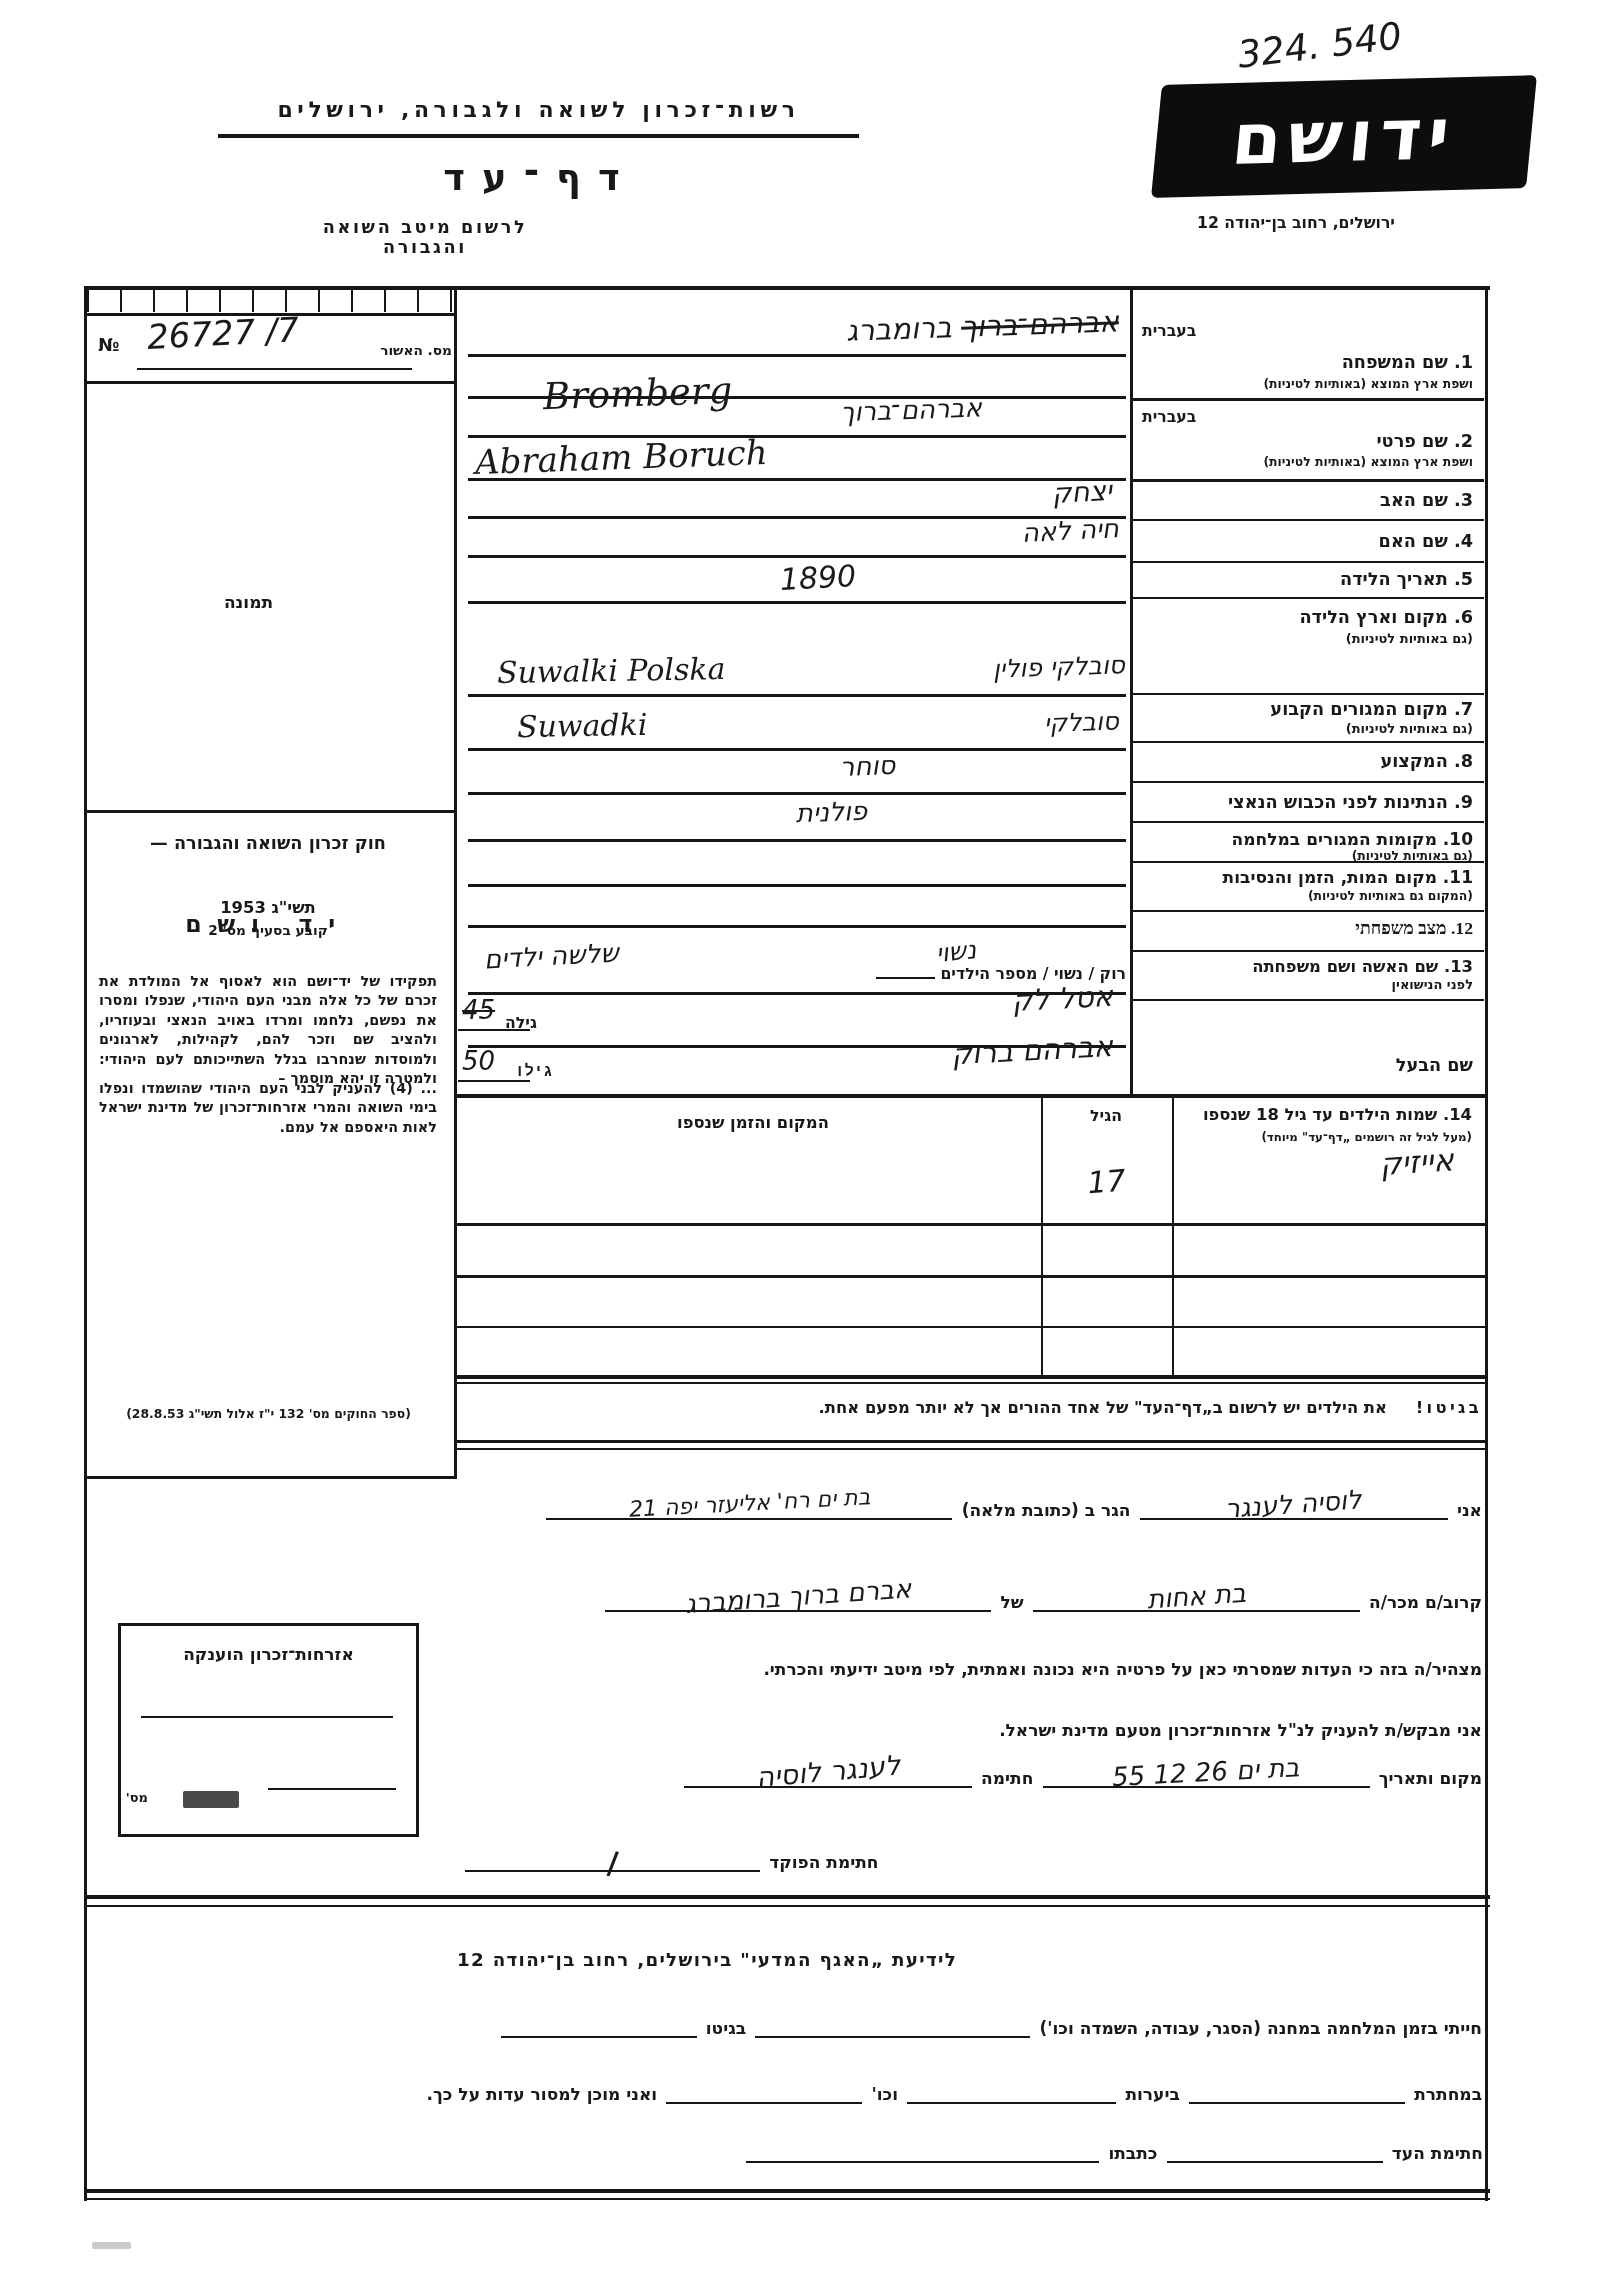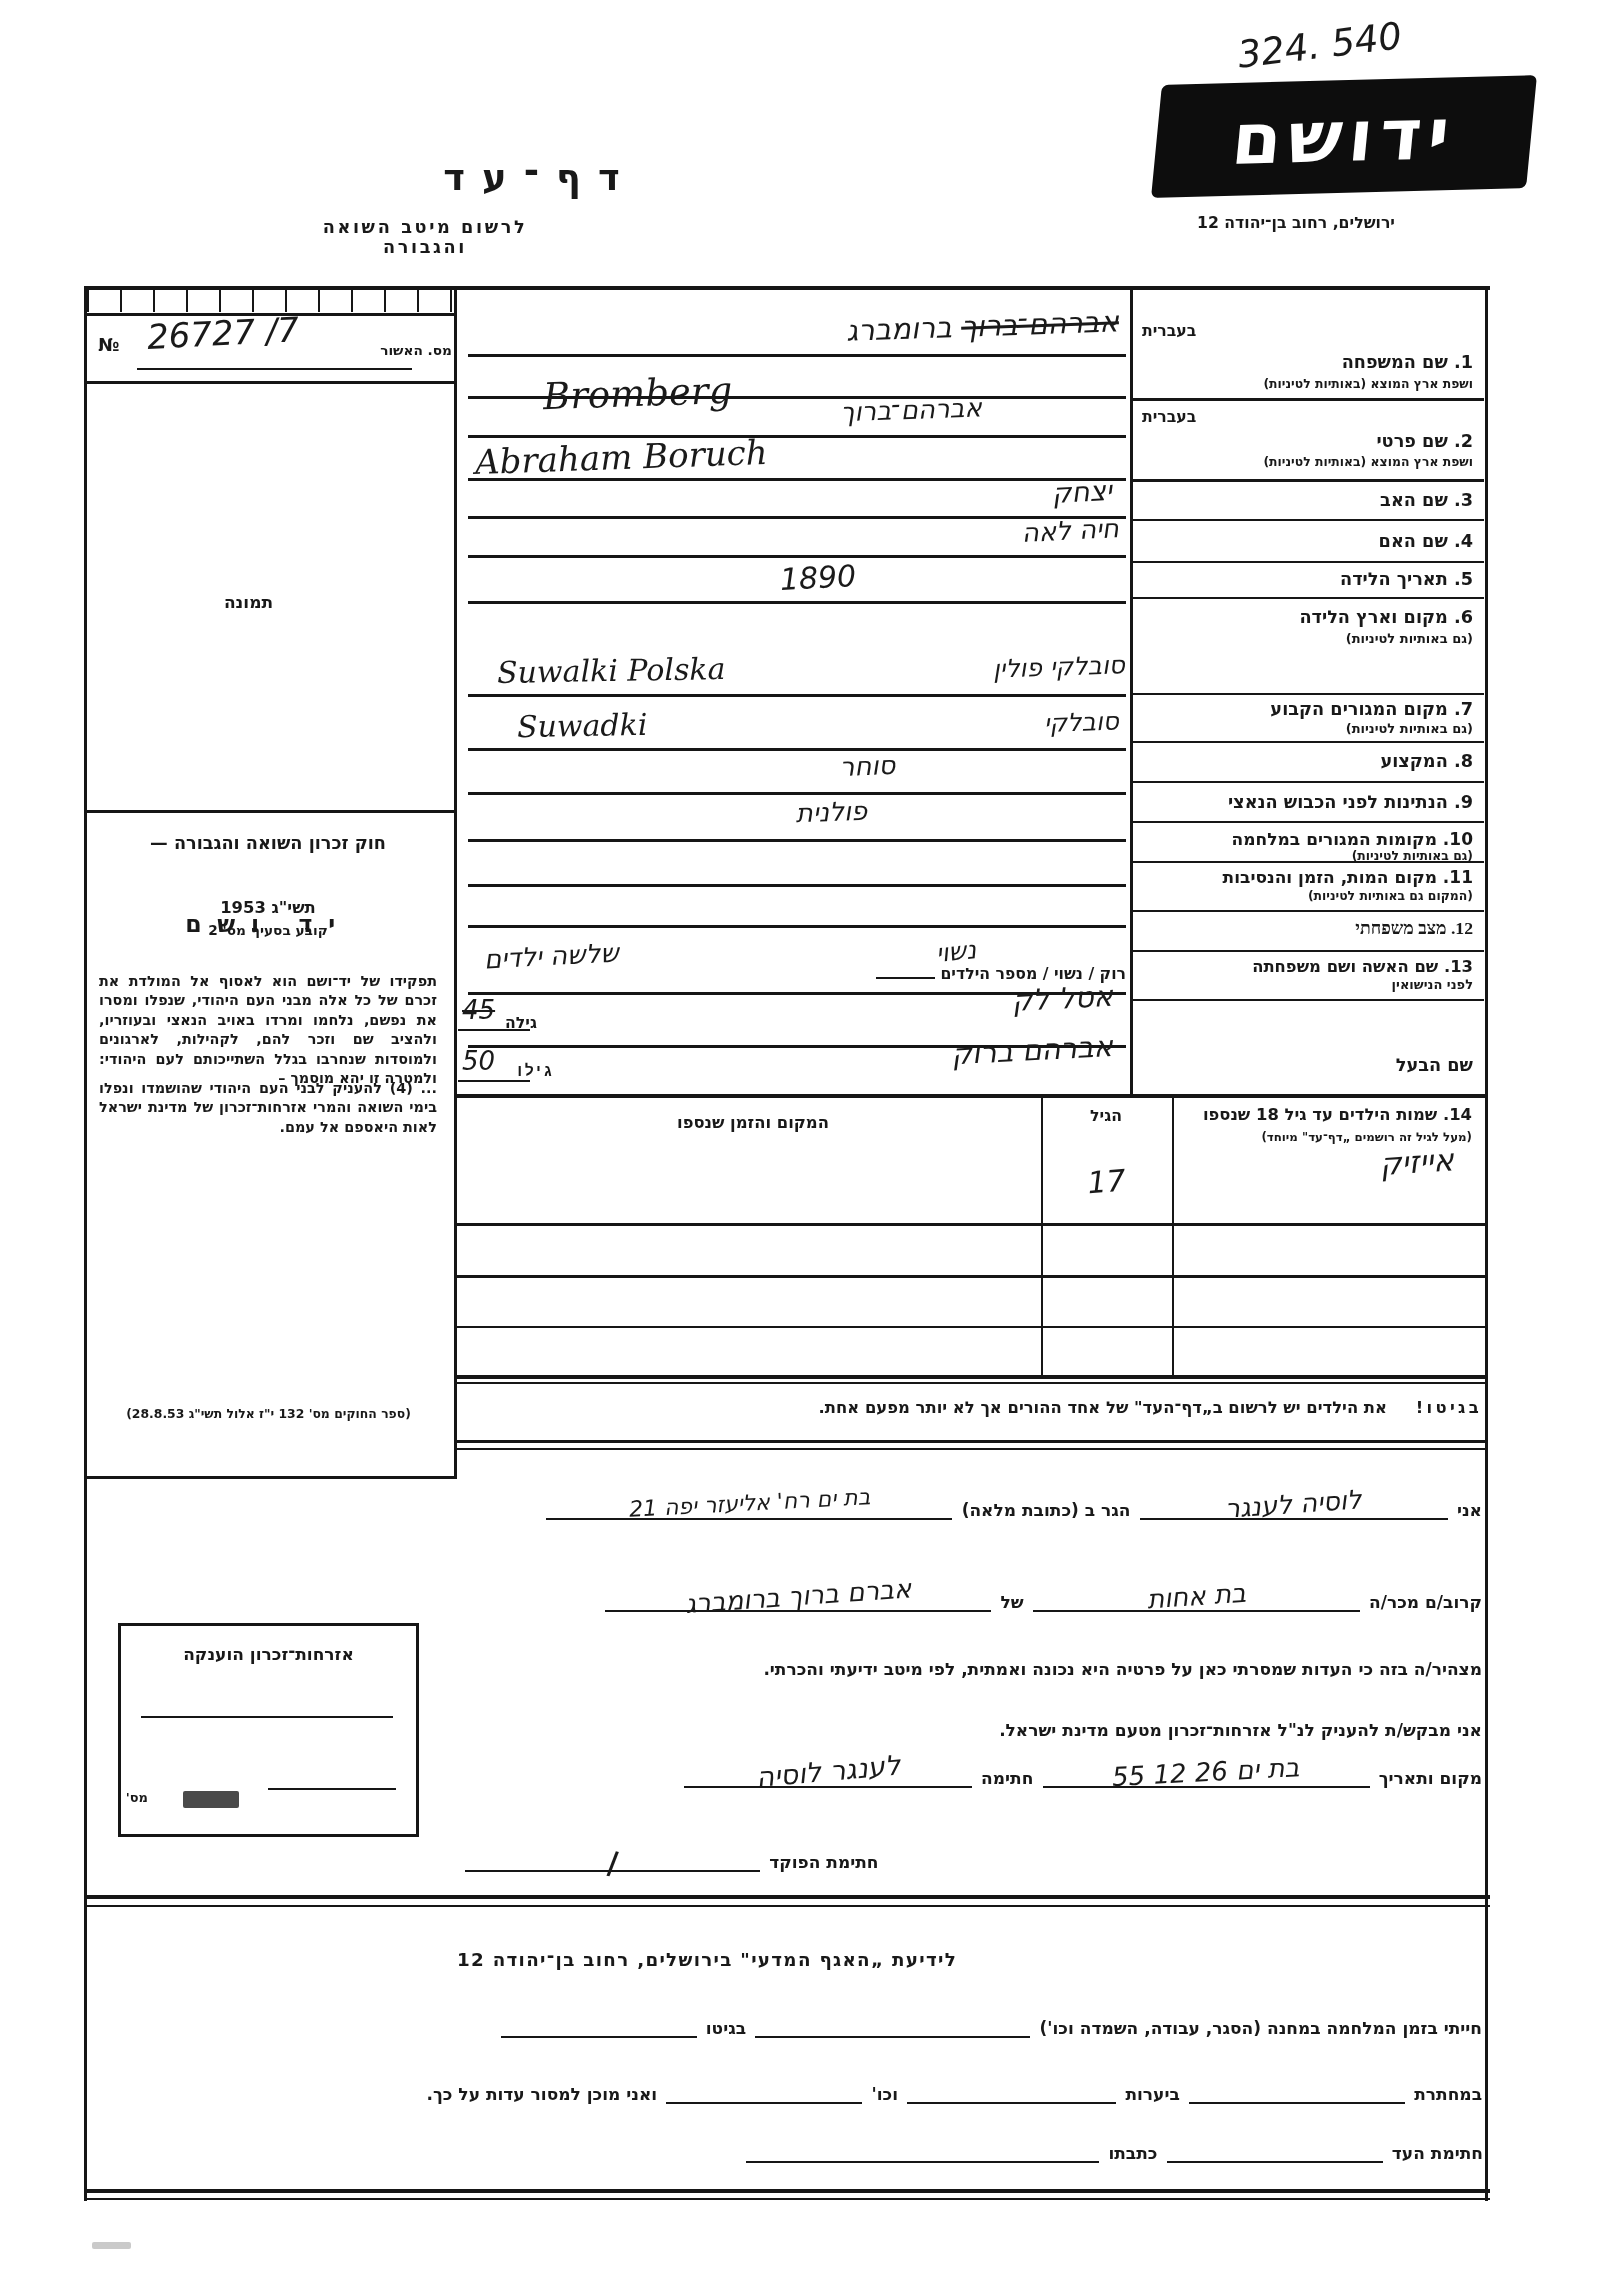--- a/index.html
+++ b/index.html
@@ -24,20 +24,21 @@
   .logo{background:#0d0d0d;border-radius:6.5px;transform:skewX(-7deg) rotate(-1.5deg);
         display:flex;align-items:center;justify-content:center;}
   .logo span{color:#ffffff;font-weight:bold;letter-spacing:6.5px;}
   .smudge{position:absolute;background:#2a2a2a;opacity:.85;border-radius:2px;}
 </style>
 </head>
 <body>
 
 <div class="sheet">
 
+  <div class="abs rtl printed ctr" style="left:218px;top:97px;width:641px;font-size:22px;letter-spacing:4.6px;border-bottom:4.6px solid #161616;padding-bottom:11.8px;">רשות־זכרון לשואה ולגבורה, ירושלים</div>
 
   <div class="abs rtl printed ctr" style="left:432px;top:156px;width:216px;font-size:37px;letter-spacing:17px;">דף־עד</div>
 
   <div class="abs rtl printed ctr" style="left:281px;top:217px;width:288px;font-size:17.7px;letter-spacing:2.6px;">לרשום מיטב השואה והגבורה</div>
 
   <div class="abs hw" style="left:1237px;top:18.3px;width:262px;font-size:37px;transform:rotate(-7deg);">324. 540</div>
 
   <div class="abs logo" style="left:1157px;top:80px;width:374px;height:113px;">
      <span style="font-size:71px;">ידושם</span>
   </div>

